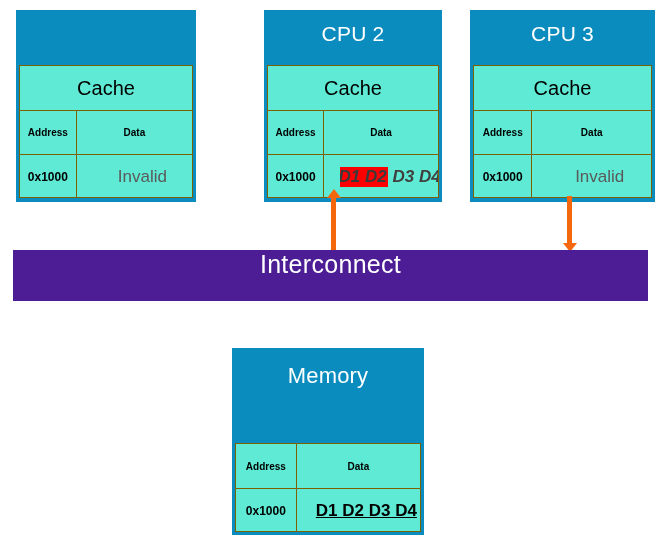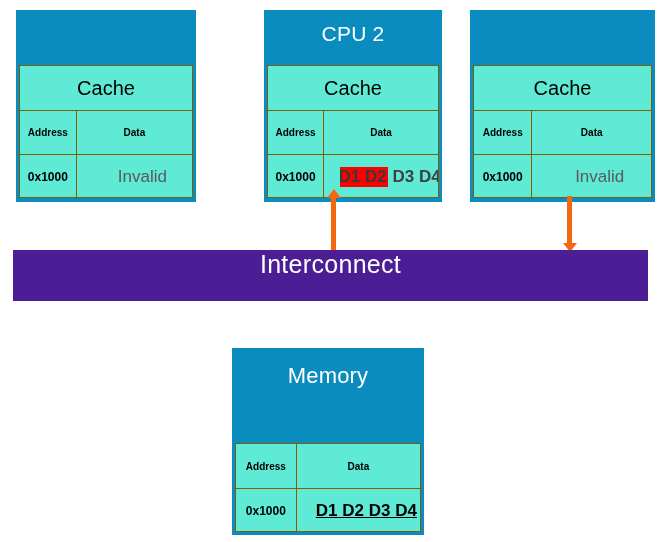--- a/index.html
+++ b/index.html
@@ -66,21 +66,21 @@
   }
 
   .row-cache   { height: 44px; }
   .row-head    { height: 44px; }
   .row-entry   { height: 44px; gap: 16px; }
 
   .txt-cache   { font-size: 20px; color: #000000; }
   .txt-head    { font-size: 10px; font-weight: bold; color: #000000; }
   .txt-addr    { font-size: 12px; font-weight: bold; color: #000000; }
   .txt-invalid { font-size: 17px; color: #5A5A5A; }
-  .txt-data    { font-size: 17px; color: #404040; font-weight: bold; }
+  .txt-data    { font-size: 17px; color: #404040; font-weight: bold; font-style: italic; }
   .txt-data-mem{ font-size: 17px; color: #000000; font-weight: bold; text-decoration: underline; }
 
   .hl {
     background: #FF0000;
     color: #3A3A3A;
     padding: 0 1px;
   }
 
   
   .interconnect {
@@ -148,20 +148,21 @@
       <div class="cell cell-data txt-data">
         <span class="hl">D1 D2</span>
           <span>&nbsp;</span>
           <span>D3 D4</span>
       </div>
     </div>
   </div>
 </div>
 
 <div class="node" style="left:470px; top:10px; width:185px; height:192px;">
+  <div class="node-title" style="padding-top:13px;">CPU 3</div>
 
   <div class="tbl" style="top:55px; height:133px;">
     <div class="tbl-row row-cache">
       <div class="cell cell-data txt-cache">Cache</div>
     </div>
     <div class="tbl-row row-head">
       <div class="cell cell-addr txt-head">Address</div>
       <div class="cell cell-data txt-head">Data</div>
     </div>
     <div class="tbl-row row-entry">

